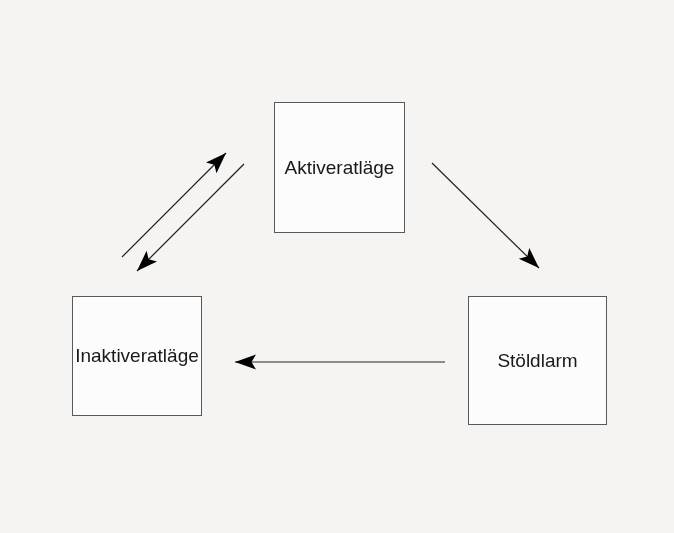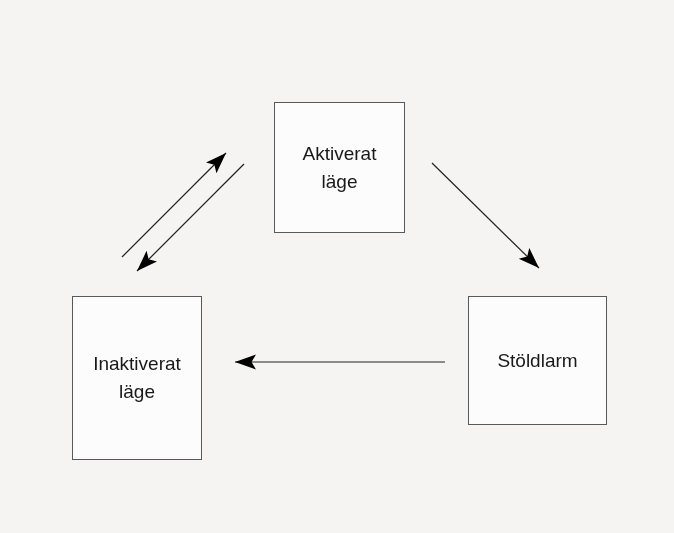--- a/index.html
+++ b/index.html
@@ -12,31 +12,31 @@
     height: 533px;
     background: #f5f4f2;
     font-family: "Liberation Sans", sans-serif;
     overflow: hidden;
   }
   .node {
     position: absolute;
     background: #fcfcfc;
     border: 1px solid #595959;
     display: flex;
-    flex-direction: column;
+    flex-direction: row;
     justify-content: center;
     align-items: center;
     text-align: center;
     color: #191919;
     font-size: 19px;
     line-height: 28px;
     box-sizing: border-box;
   }
   .node-aktiverat   { left: 274px; top: 102px; width: 131px; height: 131px; }
-  .node-inaktiverat { left:  72px; top: 296px; width: 130px; height: 164px; }
+  .node-inaktiverat { left:  72px; top: 296px; width: 130px; height: 120px; }
   .node-stoldlarm   { left: 468px; top: 296px; width: 139px; height: 129px; }
   svg.arrows {
     position: absolute;
     left: 0; top: 0;
     width: 674px;
     height: 533px;
     pointer-events: none;
   }
   svg.arrows line {
     stroke: #222222;

